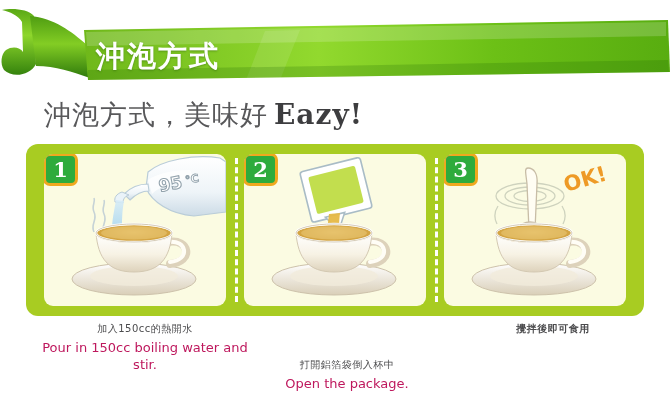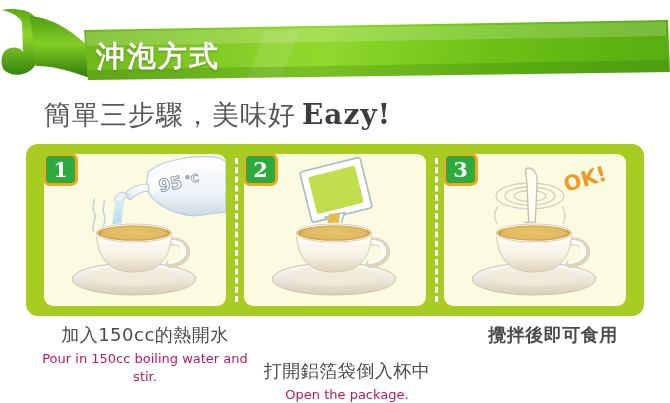--- a/index.html
+++ b/index.html
@@ -124,21 +124,21 @@
   .caption {
     position: absolute;
     top: 322px;
     width: 206px;
     text-align: center;
   }
   .caption.c1 { left: 42px; }
   .caption.c2 { left: 244px; margin-top: 36px; }
   .caption.c3 { left: 450px; font-weight: bold; }
   .cap-zh {
-    font-size: 18px;
+    font-size: 10px;
     color: #4b4b4d;
     line-height: 1.45;
     letter-spacing: 0.5px;
     white-space: nowrap;
   }
   .cap-en {
     font-size: 13px;
     color: #be185d;
     line-height: 1.35;
     margin-top: 2px;
@@ -181,21 +181,21 @@
     <path d="M84,24 L668,14 L670,66 L88,74 Z" fill="url(#gBand2)"></path>
 
     <path d="M86,26 L666,16 L666,30 L87,40 Z" fill="#ffffff" opacity="0.18"></path>
     <path d="M265,25 L300,24 L280,74 L246,74 Z" fill="#ffffff" opacity="0.10"></path>
     <path d="M88,64 L668,54 L669,66 L88,74 Z" fill="#1f6b06" opacity="0.22"></path>
   </svg>
   <div class="ribbon-title">沖泡方式</div>
 </div>
 
 <div class="subtitle">
-  <span>簡單三步驟，美味好</span><span class="eazy">Eazy!</span>
+  <span>沖泡方式，美味好</span><span class="eazy">Eazy!</span>
 </div>
 
 <div class="steps-band">
   <div class="steps-inner">
 
     <div class="panel p1">
       <svg class="art" viewBox="0 0 182 152">
         <defs>
           <linearGradient id="cupG" x1="0" y1="0" x2="0" y2="1">
             <stop offset="0%" stop-color="#ffffff"></stop>

